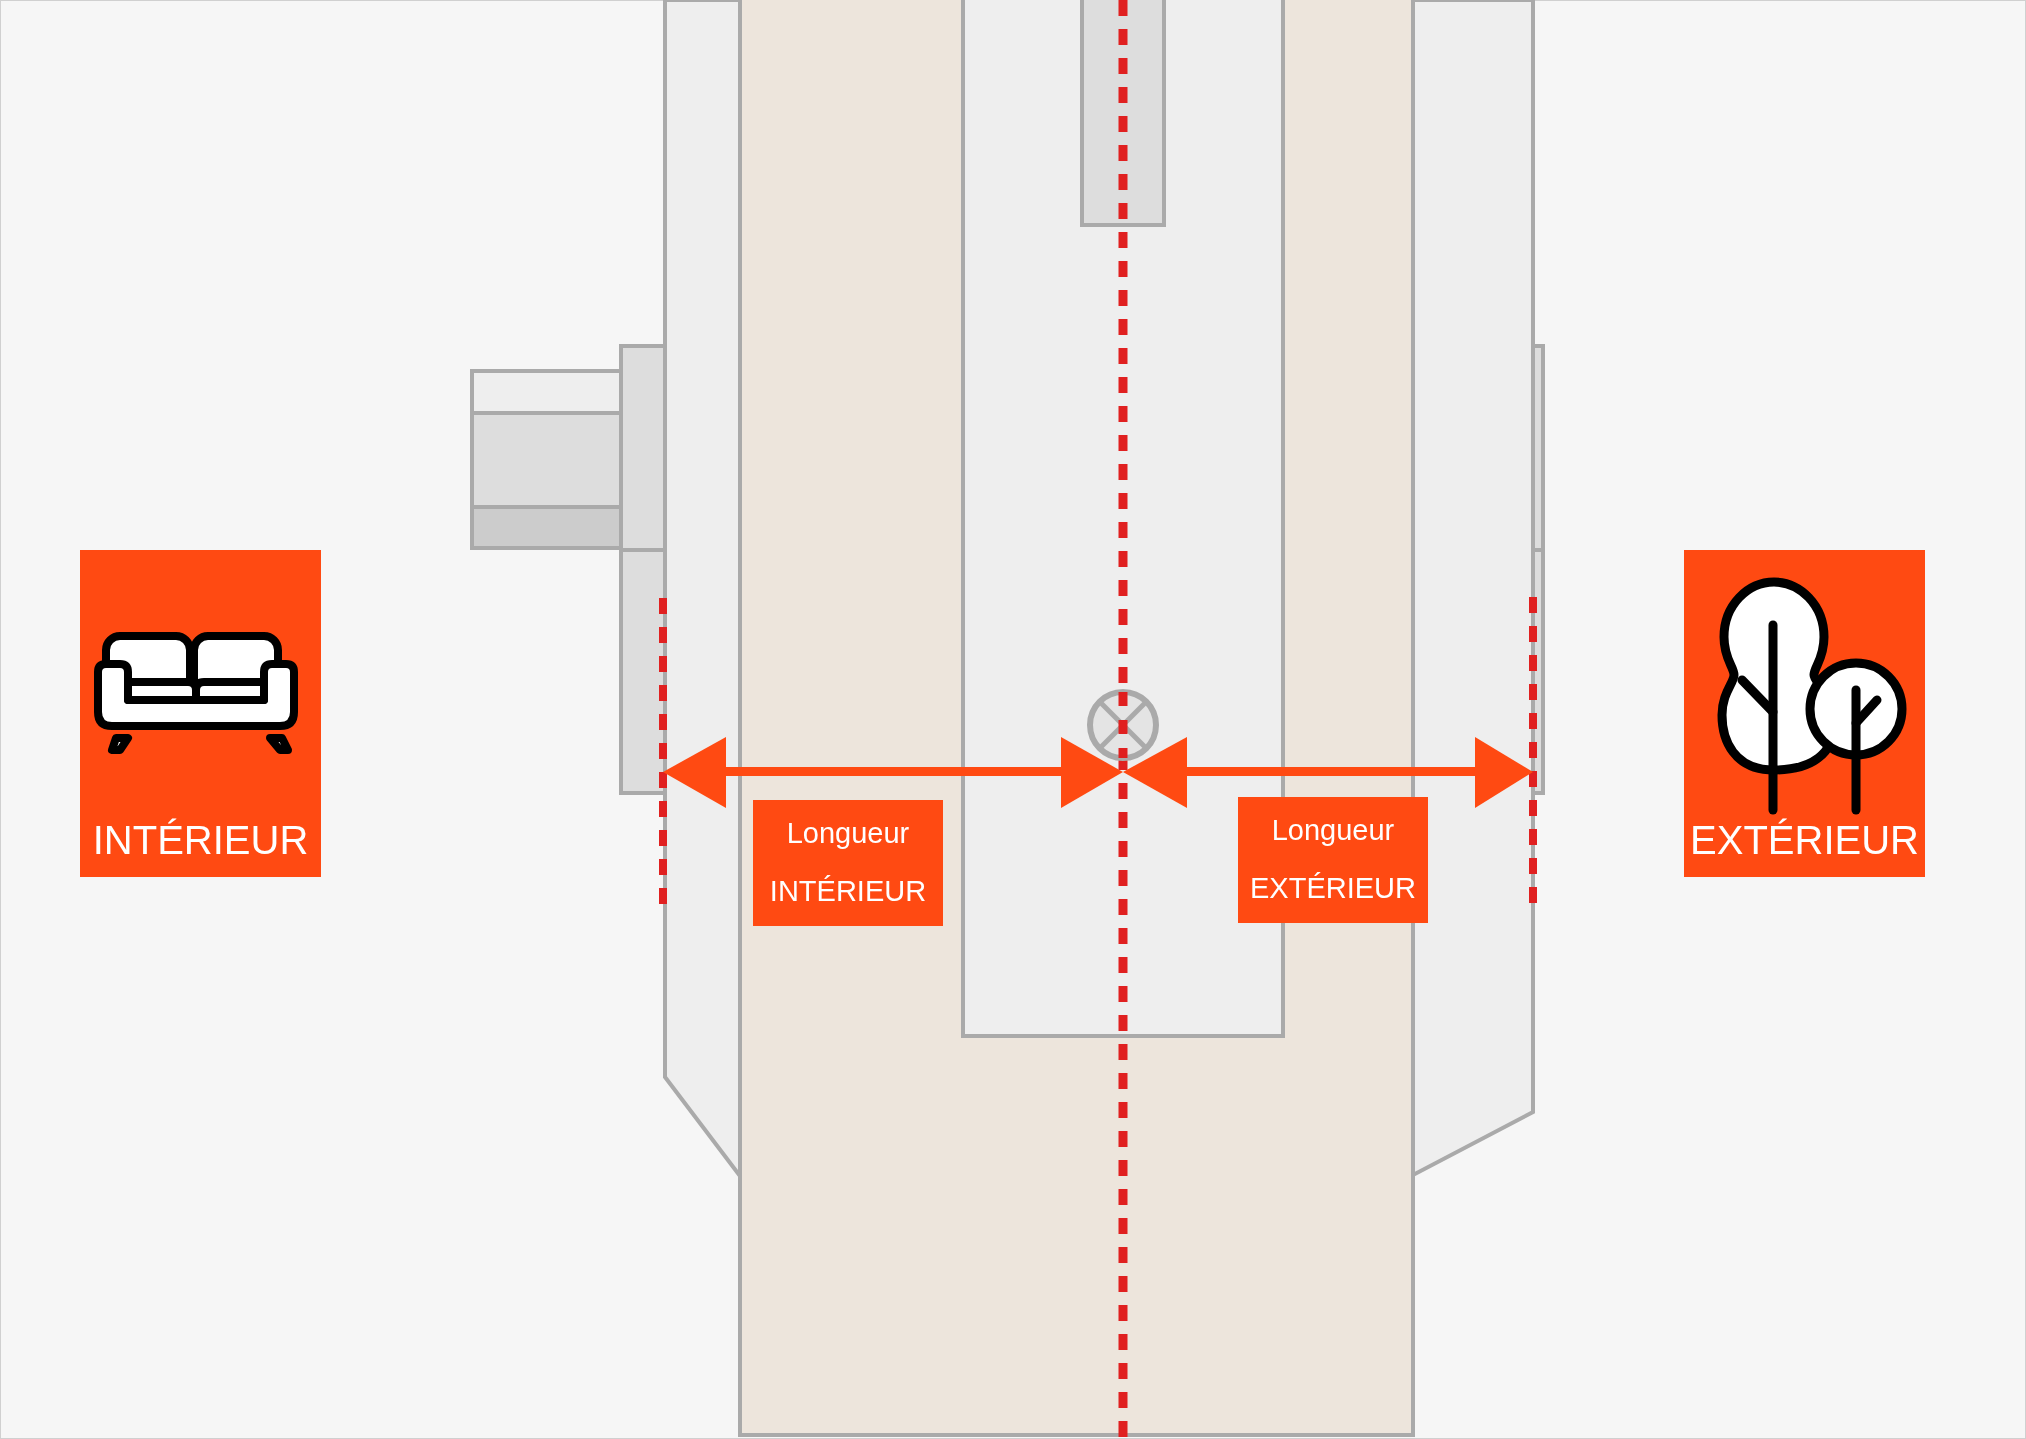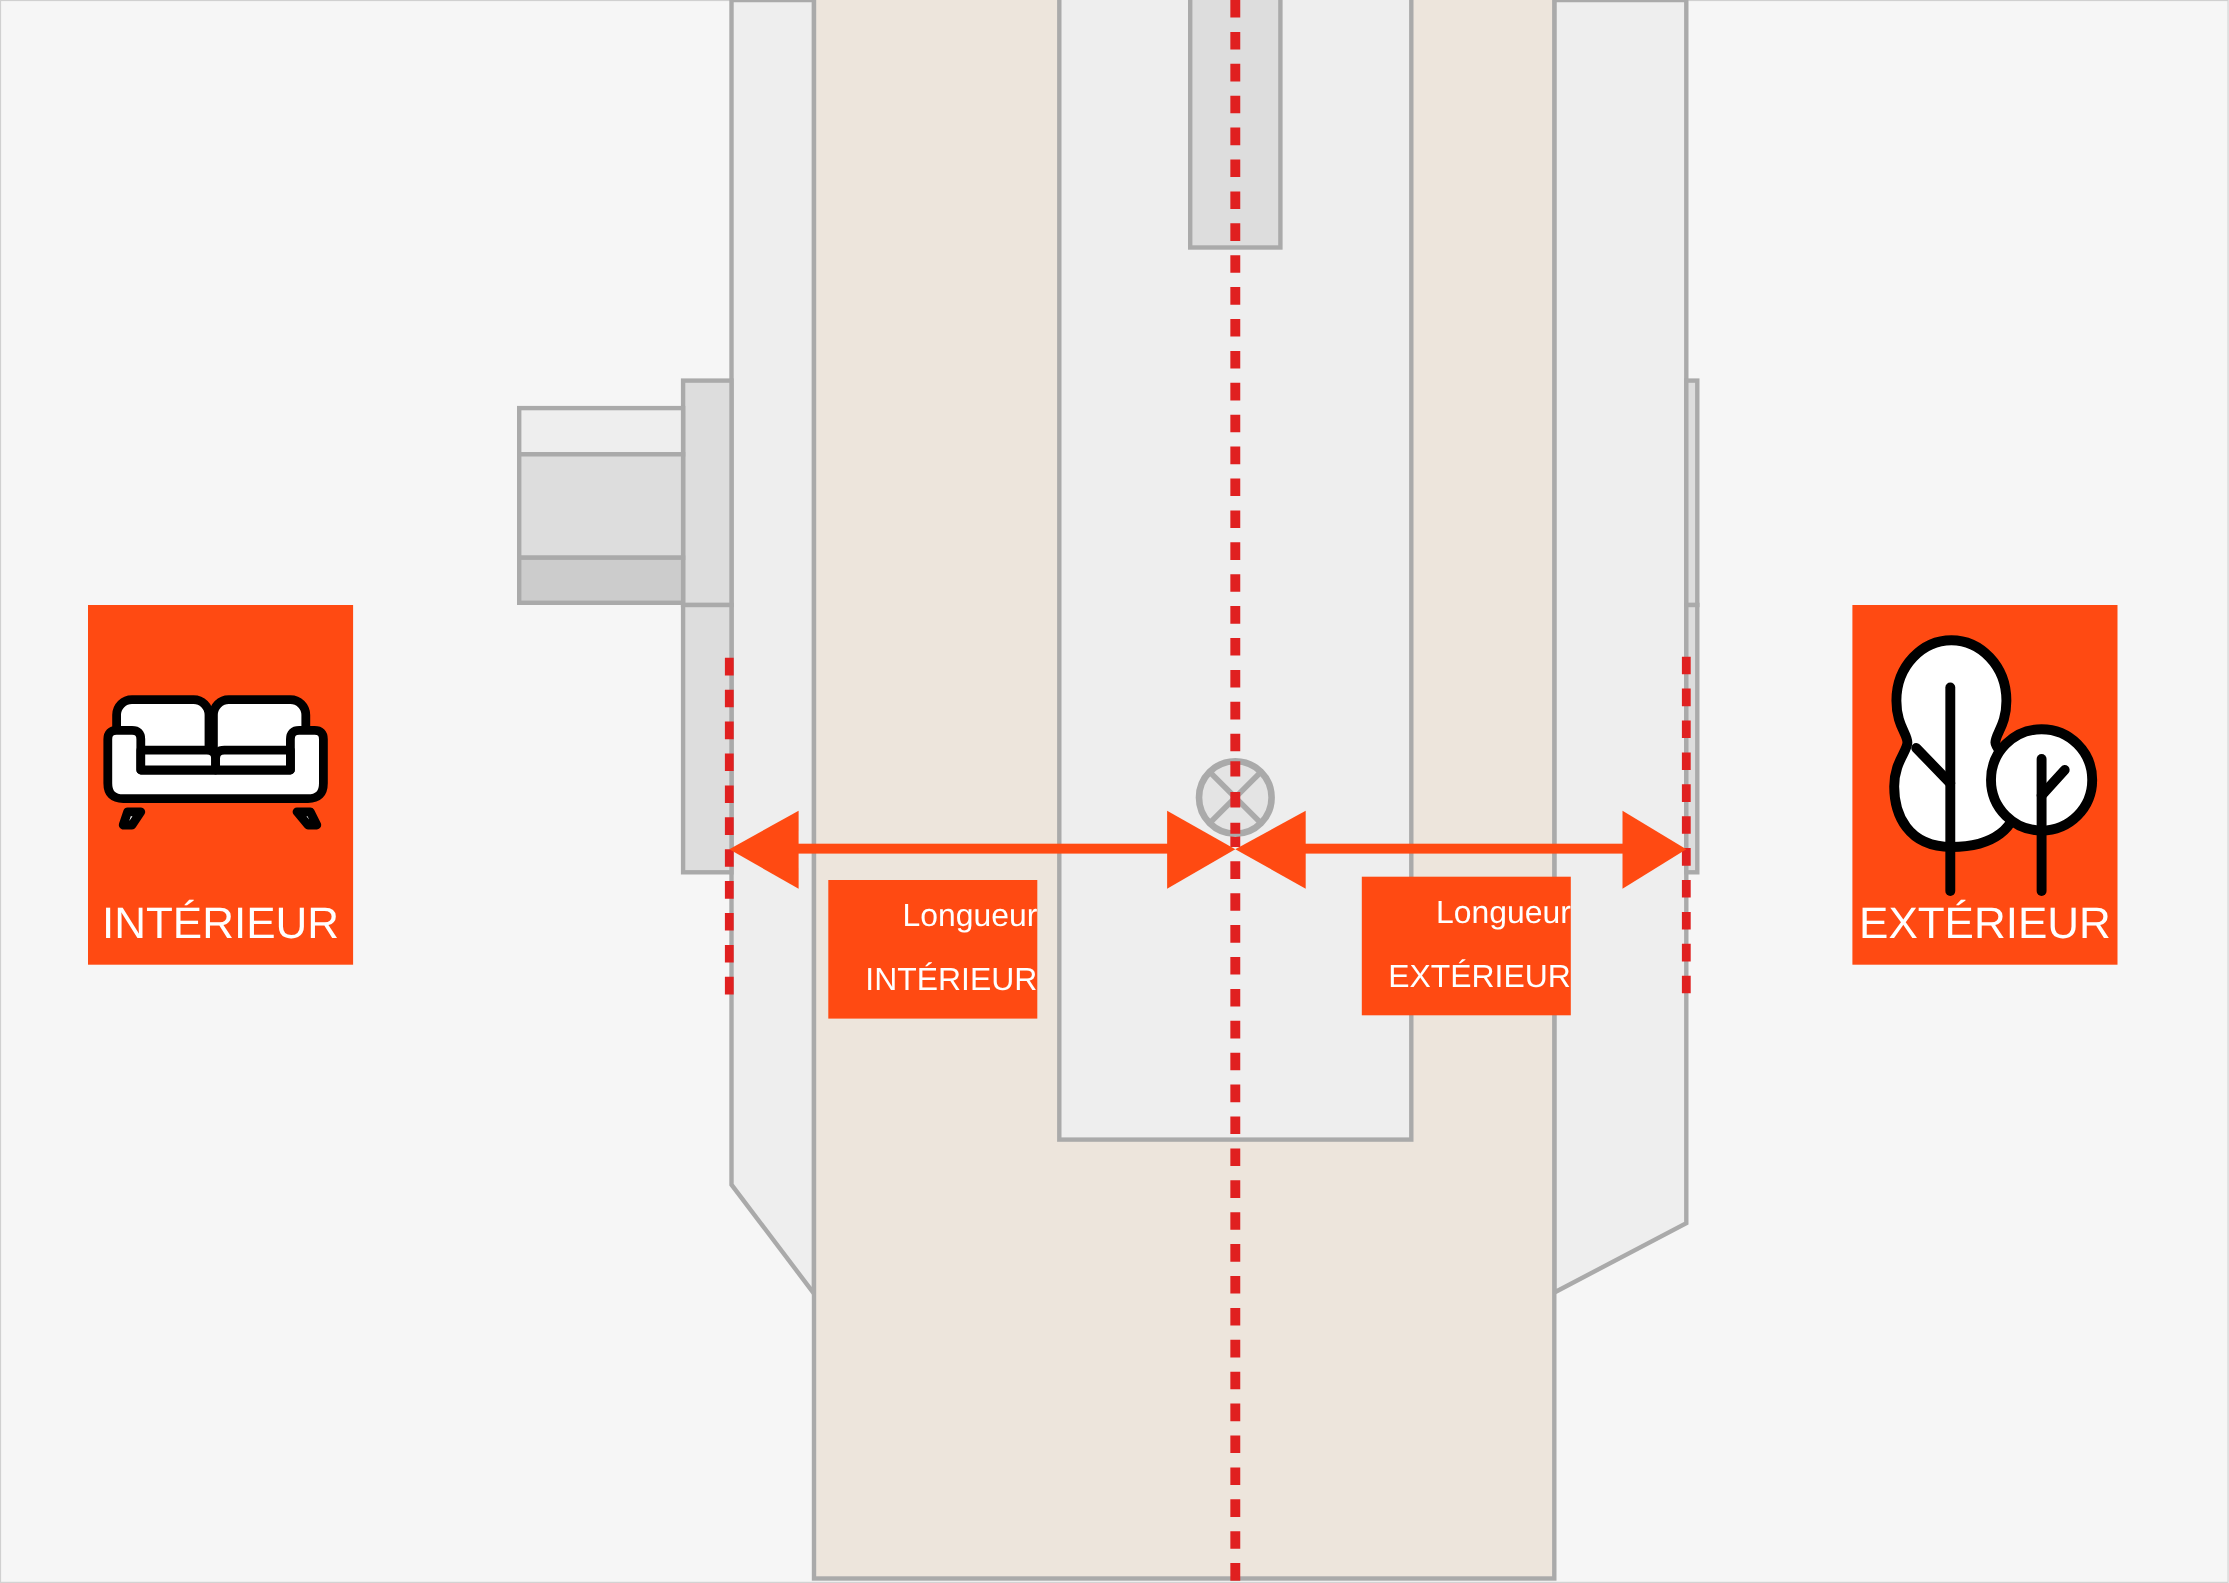--- a/index.html
+++ b/index.html
@@ -2,21 +2,21 @@
 <html><head>
 <meta charset="utf-8">
 <style>
   html,body{margin:0;padding:0;}
   body{width:2026px;height:1439px;background:#f6f6f6;position:relative;overflow:hidden;font-family:"Liberation Sans","DejaVu Sans",sans-serif;}
   .frame{position:absolute;left:0;top:0;width:2024px;height:1437px;border:1px solid #d0d0d0;}
   svg.diagram{position:absolute;left:0;top:0;}
   .card{position:absolute;background:#ff4a12;}
   .card .label{position:absolute;left:0;right:0;text-align:center;color:#fff;font-size:40px;letter-spacing:0px;}
   .len-box{position:absolute;background:#ff4a12;color:#fff;text-align:center;font-size:29px;line-height:58px;padding-top:4px;box-sizing:border-box;}
-  .len-box span{display:block;text-align:right;}
+  .len-box span{display:block;}
 </style>
 </head>
 <body>
 
 <div class="frame"></div>
 
 <svg class="diagram" width="2026" height="1439" viewBox="0 0 2026 1439">
 
   <polygon points="665,0 740,0 740,1176 665,1077" fill="#eeeeee" stroke="#aaaaaa" stroke-width="4"></polygon>
 

